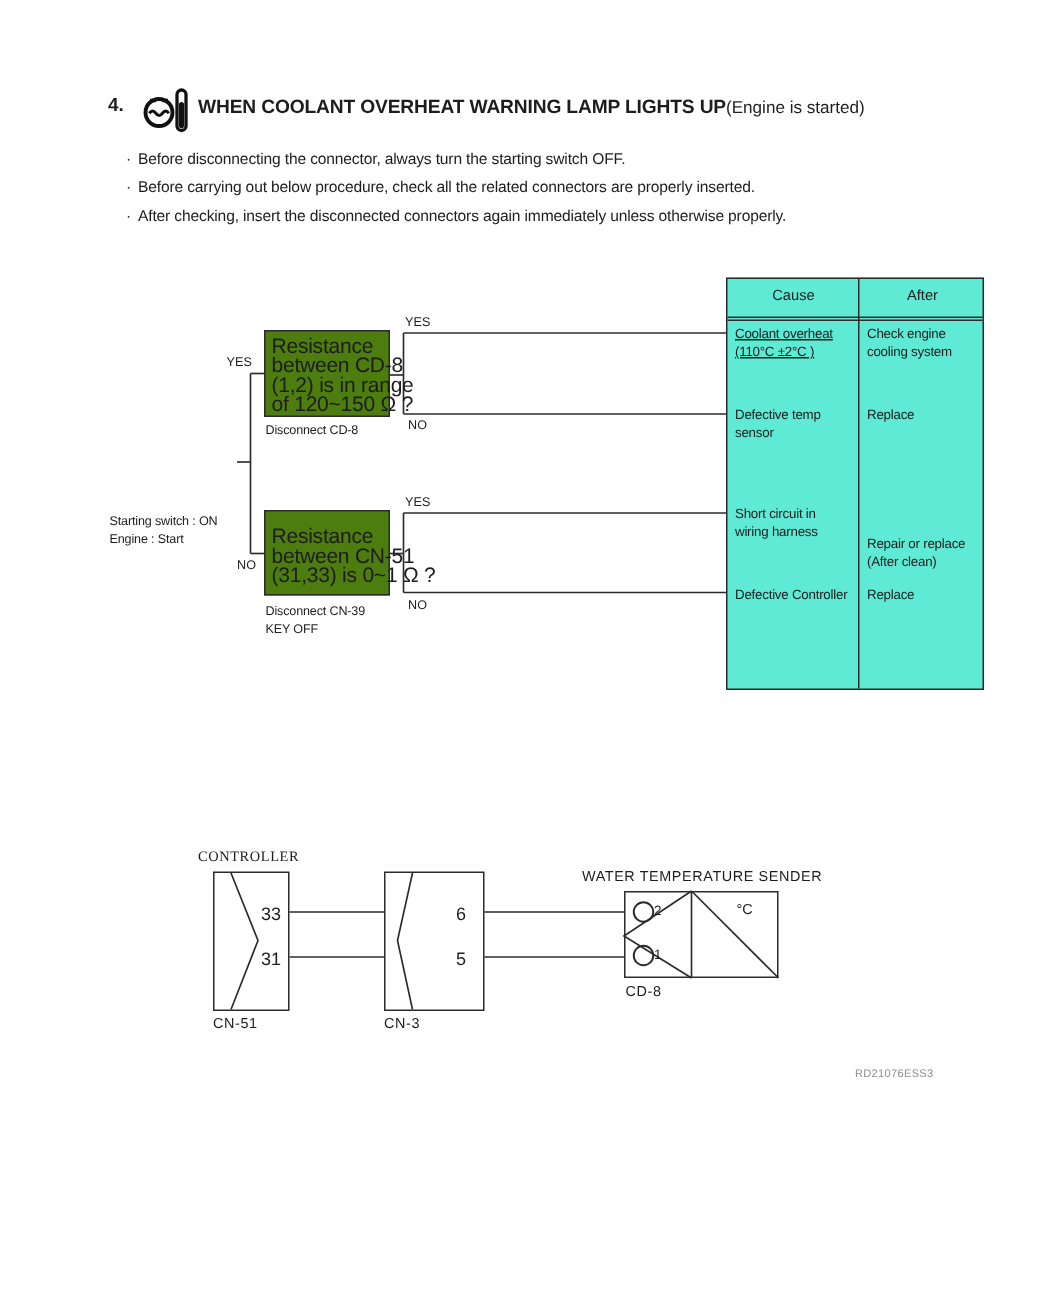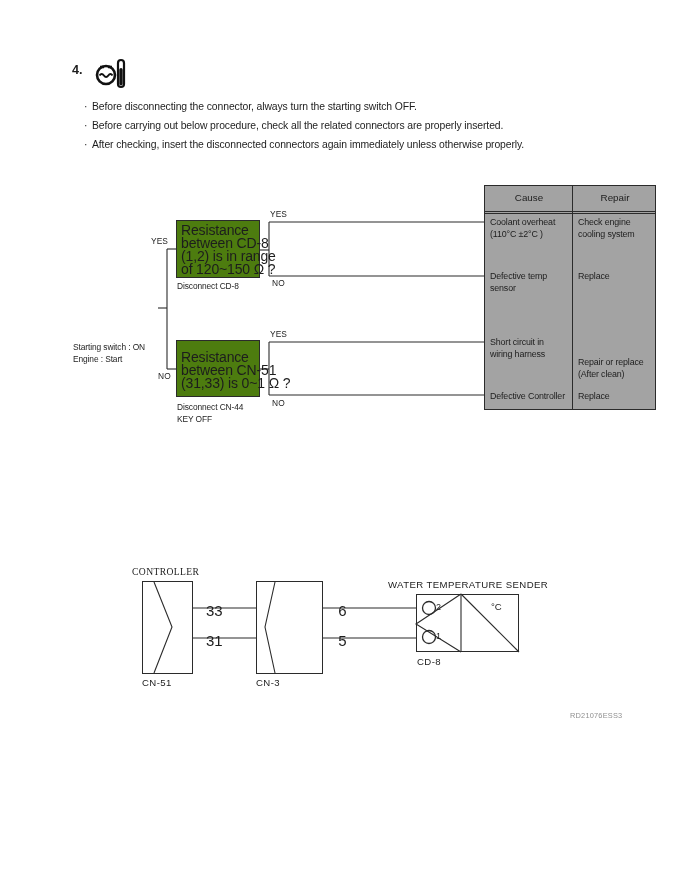--- a/index.html
+++ b/index.html
@@ -21,33 +21,33 @@
   .note { position:absolute; left:84px; font-size:10.4px; letter-spacing:-0.1px; white-space:nowrap; }
   .note .dot { display:inline-block; width:8px; }
 
   
   .fbox { position:absolute; border:1.5px solid #2b2b2b; background:#4d7c0f;
           font-size:14px; line-height:13px; letter-spacing:-0.15px; white-space:pre; }
   .cap  { position:absolute; font-size:8.4px; line-height:11.5px; letter-spacing:-0.1px; white-space:pre; }
   .lbl  { position:absolute; font-size:8.4px; letter-spacing:0.1px; }
 
   
-  .crt { position:absolute; left:484px; top:185px; width:172px; height:225px;
-         border:1.5px solid #2b2b2b; background:#a3a3a3; }
+  .crt { position:absolute; left:484px; top:185px; width:172px; height:275px;
+         border:1.5px solid #2b2b2b; background:#5eead4; }
   .crt .vdiv { position:absolute; left:87px; top:0; width:1.2px; height:100%; background:#2b2b2b; }
   .crt .hdr { position:absolute; top:0; height:25px; line-height:24px; text-align:center;
               font-size:9.8px; }
   .crt .hdr-sep { position:absolute; left:0; top:25px; width:100%; height:0;
                   border-top:3px double #2b2b2b; }
   .crt .cell { position:absolute; font-size:8.9px; line-height:12px; letter-spacing:-0.15px; white-space:pre; }
 
   
   .wlabel { position:absolute; font-size:9.6px; letter-spacing:0.4px; white-space:nowrap; }
   .wbox { position:absolute; border:1.1px solid #2b2b2b; background:#fff; }
-  .pin { position:absolute; font-size:15px; text-align:center;margin-left:32px; }
+  .pin { position:absolute; font-size:12px; text-align:left; }
   .pin-s { position:absolute; font-size:9px; }
 
   .doc-code { position:absolute; left:570px; top:711px; font-size:7.4px; color:#8f8f8f;
               letter-spacing:0.2px; }
 </style>
 </head>
 <body>
 
 <div id="page">
 
@@ -86,54 +86,55 @@
   <span class="sec-num">4.</span>
   <span class="warn-icon">
     <svg width="34" height="34" viewBox="0 0 34 34">
       <circle cx="12" cy="19" r="9" fill="none" stroke="#111" stroke-width="2.6"></circle>
       <path d="M6,11 h4 M14,11 h4" stroke="#111" stroke-width="2.4"></path>
       <path d="M5.5,19.5 q2.2,-3 4.4,0 q2.2,3 4.4,0 q2.2,-3 4.2,0" fill="none" stroke="#111" stroke-width="2"></path>
       <rect x="24" y="4" width="6" height="27" rx="3" fill="none" stroke="#111" stroke-width="2.2"></rect>
       <rect x="25.3" y="12" width="3.4" height="17.5" rx="1.7" fill="#111"></rect>
     </svg>
   </span>
+  <span class="title-wrap"><span class="title-bold">WHEN COOLANT OVERHEAT WARNING LAMP LIGHTS UP</span><span class="title-note">(Engine is started)</span></span>
 
   <div class="note" style="top:101px"><span class="dot">·</span><span>Before disconnecting the connector, always turn the starting switch OFF.</span></div>
   <div class="note" style="top:120px"><span class="dot">·</span><span>Before carrying out below procedure, check all the related connectors are properly inserted.</span></div>
   <div class="note" style="top:139px"><span class="dot">·</span><span>After checking, insert the disconnected connectors again immediately unless otherwise properly.</span></div>
 
   <div class="cap" style="left:73px; top:342px;">Starting switch : ON
 Engine : Start</div>
 
   <div class="fbox" style="left:176px; top:220px; width:84px; height:58px; padding:3px 0 0 4px;">Resistance
 between CD-8
 (1,2) is in range
 of 120~150 Ω ?</div>
   <div class="cap" style="left:177px; top:281px;">Disconnect CD-8</div>
 
   <div class="fbox" style="left:176px; top:340px; width:84px; height:57px; padding:10px 0 0 4px;">Resistance
 between CN-51
 (31,33) is 0~1 Ω ?</div>
-  <div class="cap" style="left:177px; top:402px;">Disconnect CN-44
+  <div class="cap" style="left:177px; top:402px;">Disconnect CN-39
 KEY OFF</div>
 
   <span class="lbl" style="left:151px; top:236px;">YES</span>
   <span class="lbl" style="left:158px; top:371px;">NO</span>
   <span class="lbl" style="left:270px; top:209px;">YES</span>
   <span class="lbl" style="left:272px; top:278px;">NO</span>
   <span class="lbl" style="left:270px; top:329px;">YES</span>
   <span class="lbl" style="left:272px; top:398px;">NO</span>
 
   <div class="crt">
     <div class="vdiv"></div>
     <div class="hdr" style="left:0; width:88px;">Cause</div>
-    <div class="hdr" style="left:88px; width:84px;">Repair</div>
+    <div class="hdr" style="left:88px; width:84px;">After</div>
     <div class="hdr-sep"></div>
 
-    <div class="cell" style="left:5px; top:30px;">Coolant overheat
+    <div class="cell" style="left:5px; top:30px;text-decoration:underline;">Coolant overheat
 (110°C ±2°C )</div>
     <div class="cell" style="left:93px; top:30px;">Check engine
 cooling system</div>
 
     <div class="cell" style="left:5px; top:84px;">Defective temp
 sensor</div>
     <div class="cell" style="left:93px; top:84px;">Replace</div>
 
     <div class="cell" style="left:5px; top:150px;">Short circuit in
 wiring harness</div>

